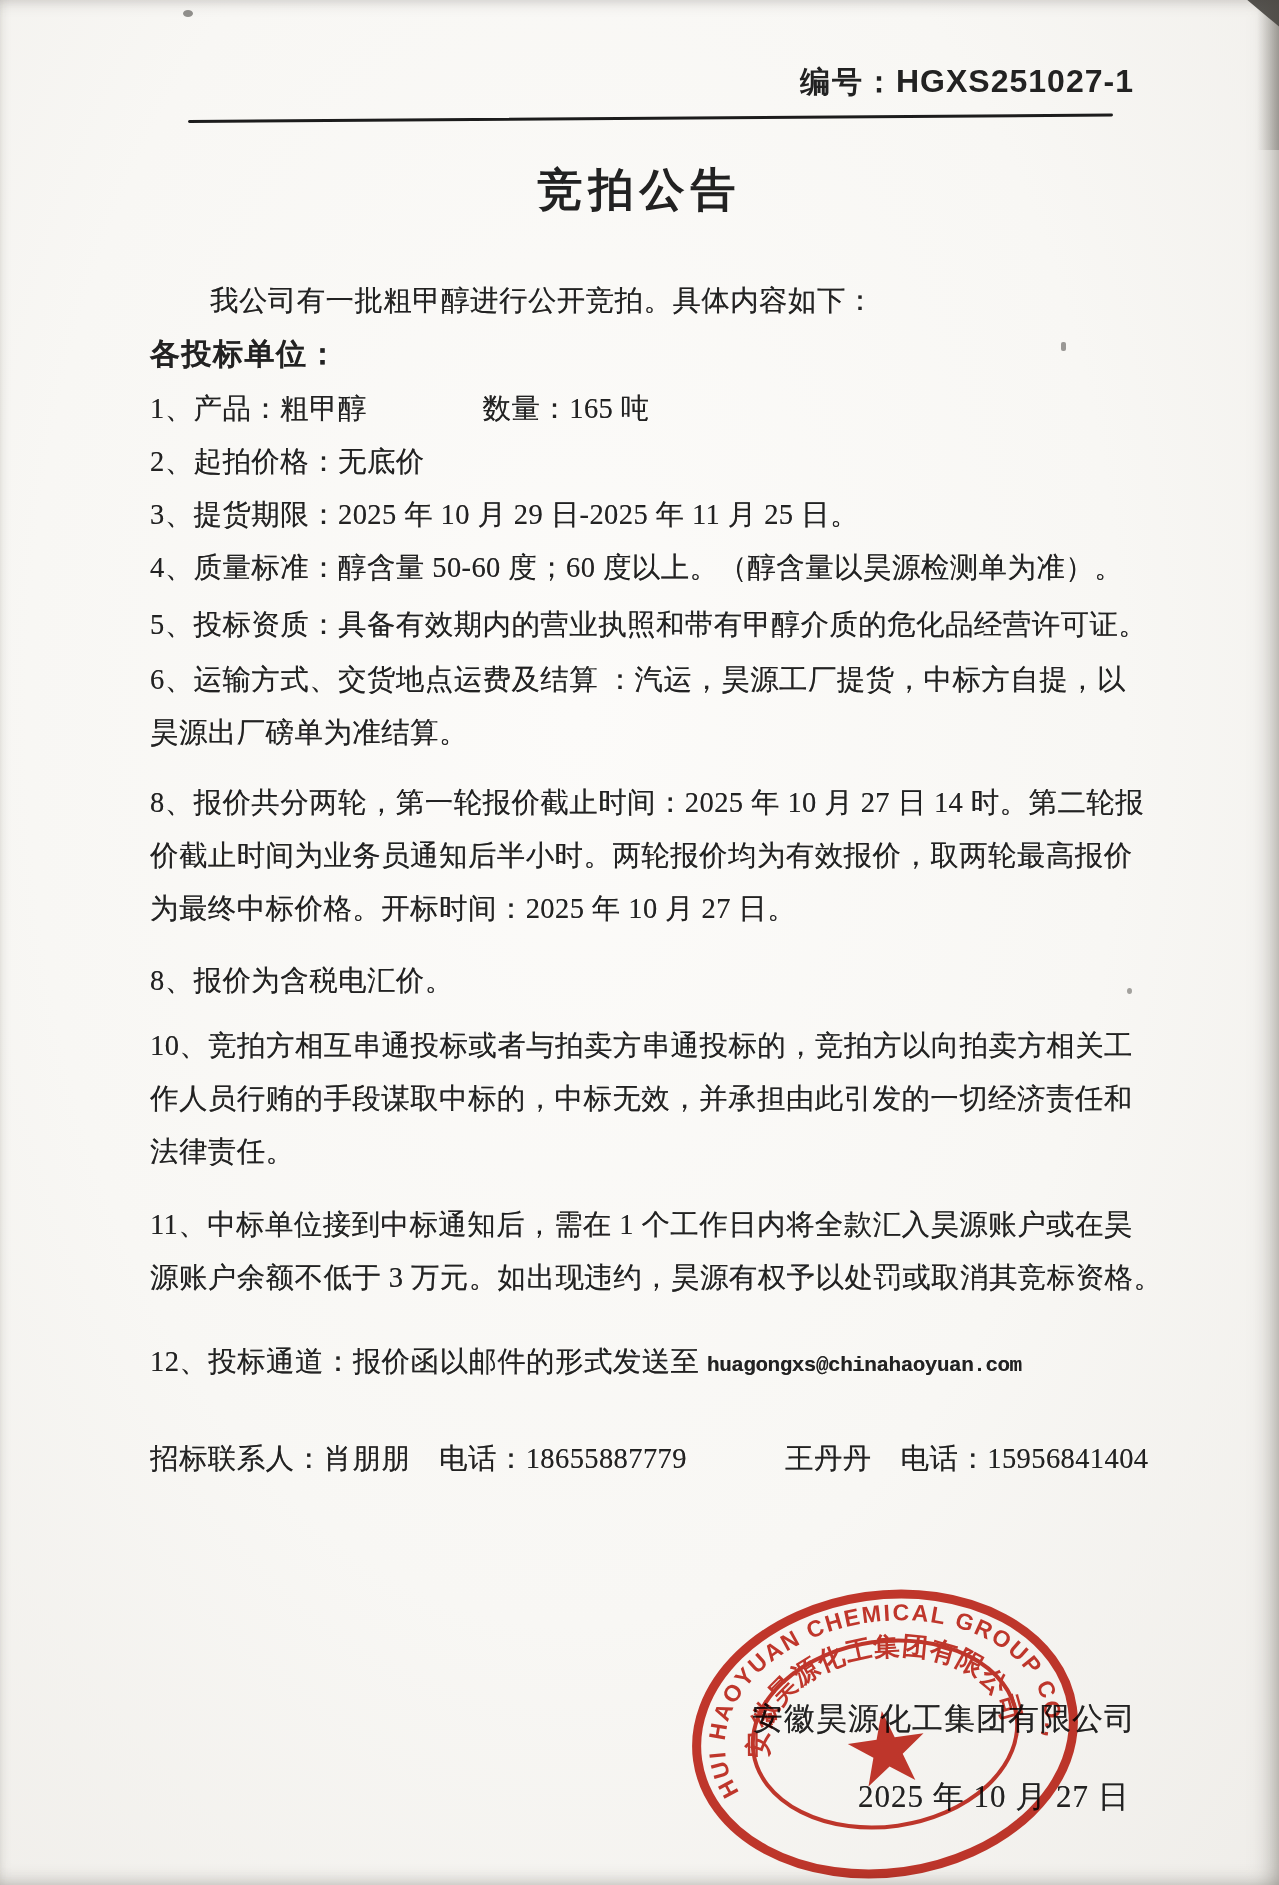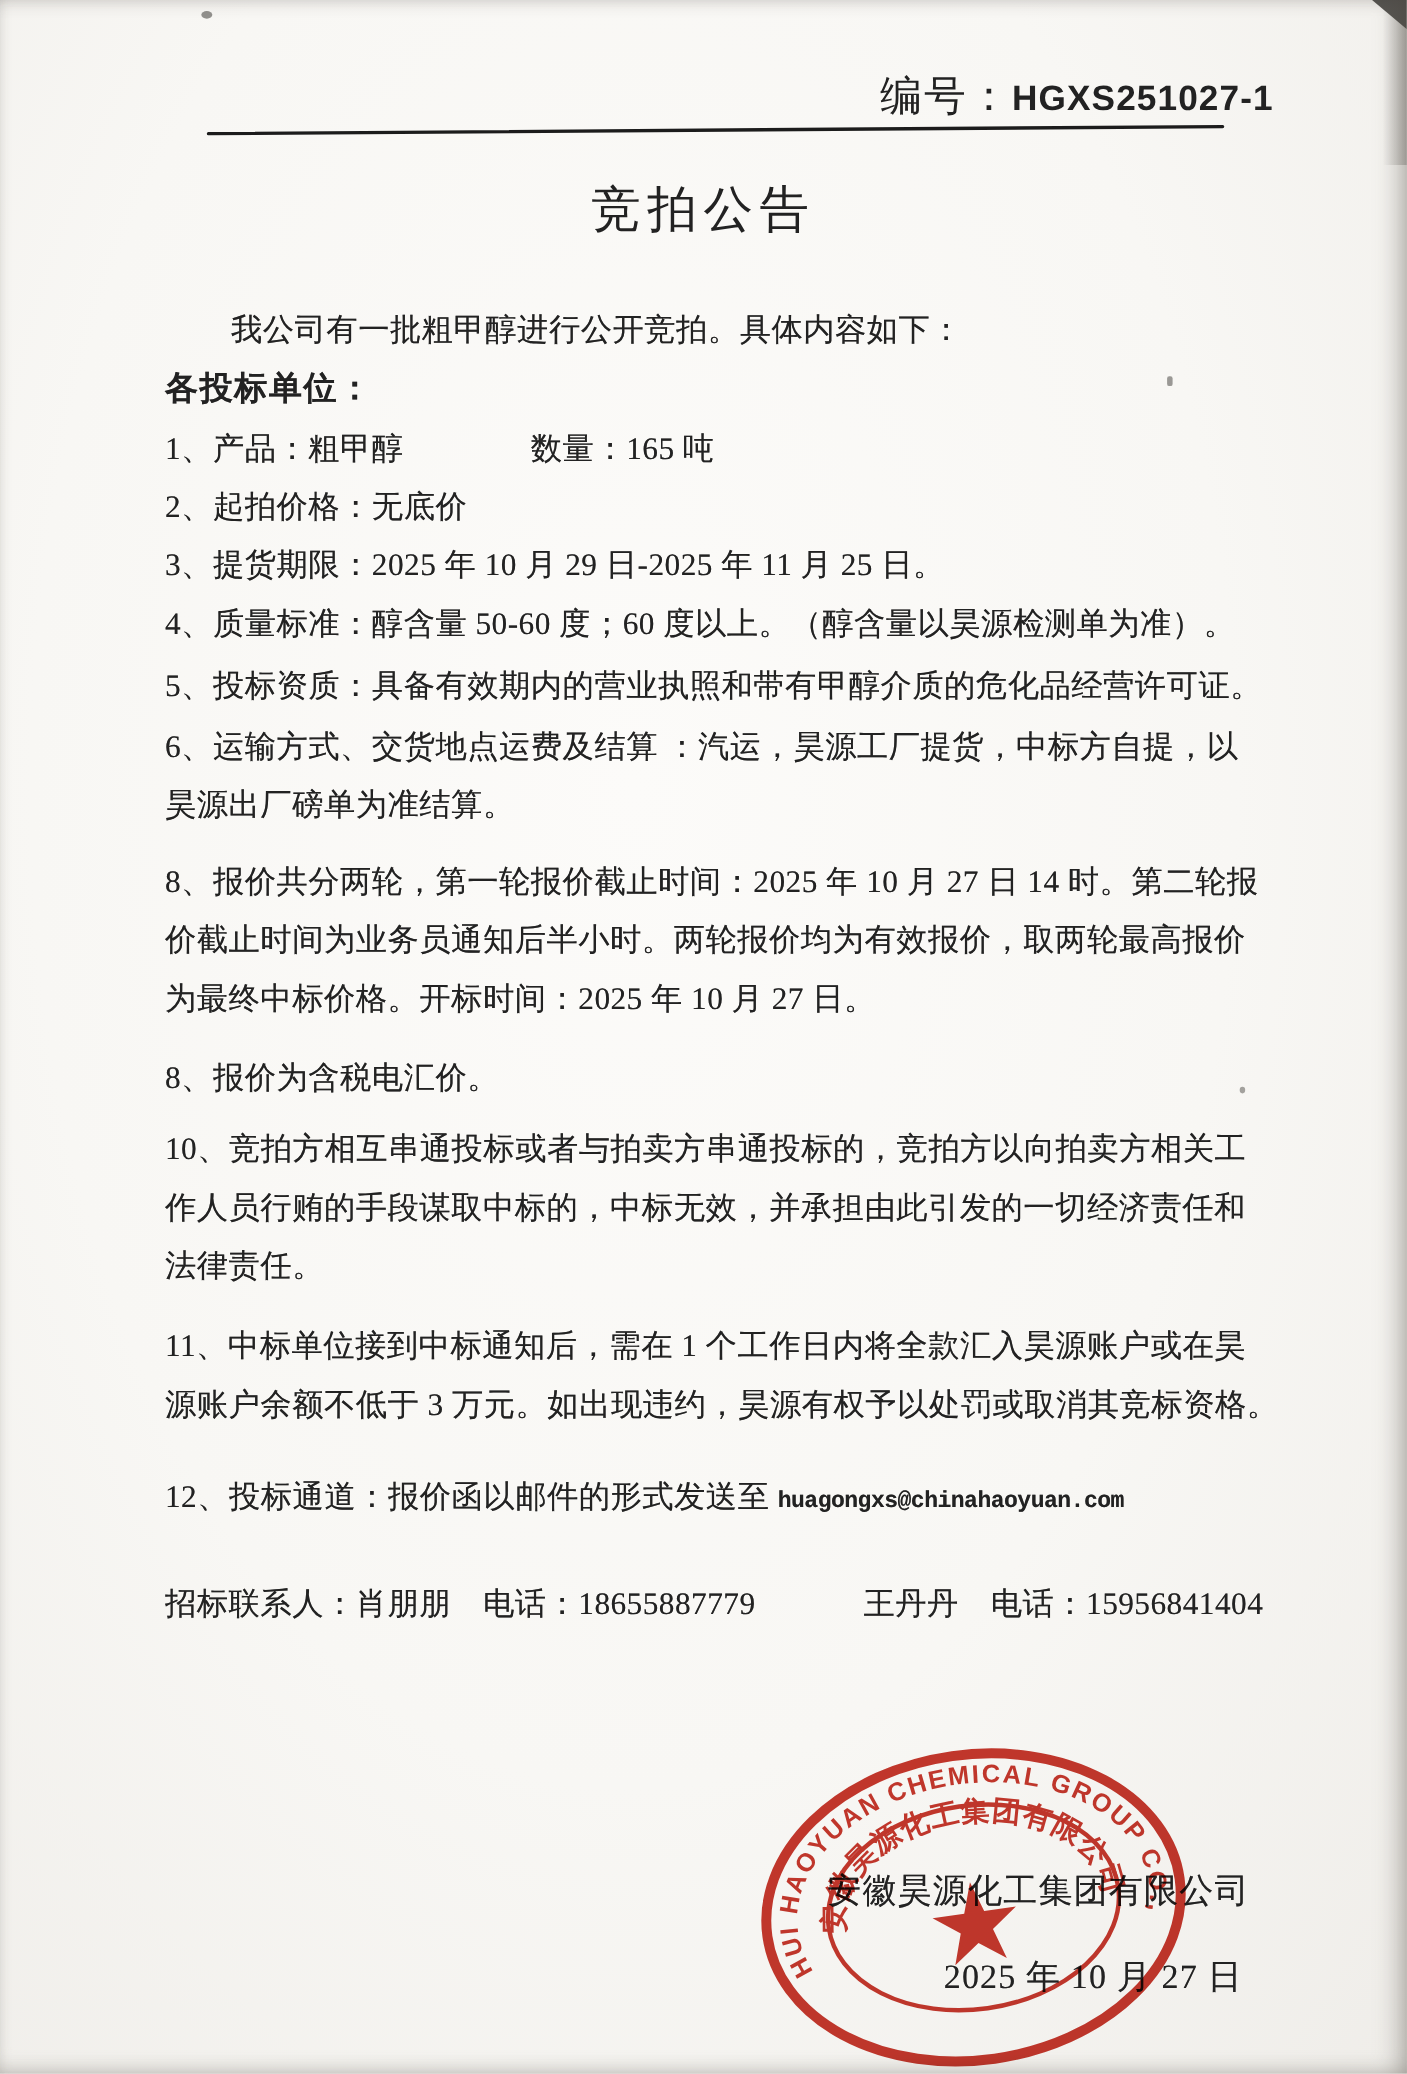--- a/index.html
+++ b/index.html
@@ -22,28 +22,28 @@
   .speck{position:absolute;background:#3c3a36;border-radius:50%;}
   .speck-a{left:183px;top:10px;width:10px;height:7px;opacity:.55;}
   .speck-b{left:1061px;top:342px;width:5px;height:9px;opacity:.5;border-radius:2px;}
   .speck-c{left:1127px;top:988px;width:5px;height:6px;opacity:.45;}
   .corner-mark{position:absolute;right:0;top:0;width:36px;height:28px;
     background:#2f2d29;opacity:.8;clip-path:polygon(100% 0,12% 0,100% 95%);}
   .corner-smudge{position:absolute;right:0;top:0;width:22px;height:150px;
     background:linear-gradient(to left, rgba(90,86,80,.35), rgba(90,86,80,0));}
 
   .doc-number{position:absolute;left:800px;top:62px;display:flex;align-items:baseline;white-space:nowrap;}
-  .doc-number .num-label{font-size:38px;font-weight:normal;letter-spacing:2px;}
+  .doc-number .num-label{font-size:30px;font-weight:bold;letter-spacing:2px;}
   .doc-number .num-value{font-family:"Liberation Sans","DejaVu Sans",sans-serif;
     font-size:32px;font-weight:bold;letter-spacing:1px;}
   .header-rule{position:absolute;left:188px;top:120px;width:925px;height:3.4px;
     background:#1c1c1c;transform:rotate(-0.4deg);transform-origin:left center;border-radius:2px;}
 
   .doc-title{position:absolute;left:0;top:160px;width:1279px;text-align:center;
-    font-size:45px;font-weight:normal;letter-spacing:6px;}
+    font-size:45px;font-weight:bold;letter-spacing:6px;}
 
   .doc-body{position:absolute;left:150px;top:262px;width:985px;}
   .para{margin:0;font-size:28.5px;line-height:53px;letter-spacing:.4px;
     text-shadow:0 0 .6px rgba(35,35,35,.55);}
   .para .ln{display:block;white-space:nowrap;}
   [data-name="paragraph-salutation"]{font-weight:600;font-size:30px;letter-spacing:1.5px;}
   [data-name="paragraph-intro"]{text-indent:60px;}
   .email{font-family:"Liberation Mono","DejaVu Sans Mono",monospace;
     font-weight:bold;font-size:21px;letter-spacing:-0.5px;}
   .contacts{position:relative;white-space:nowrap;}

